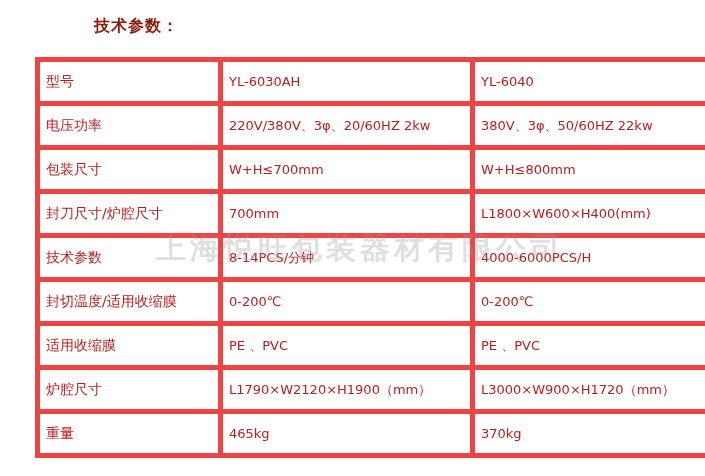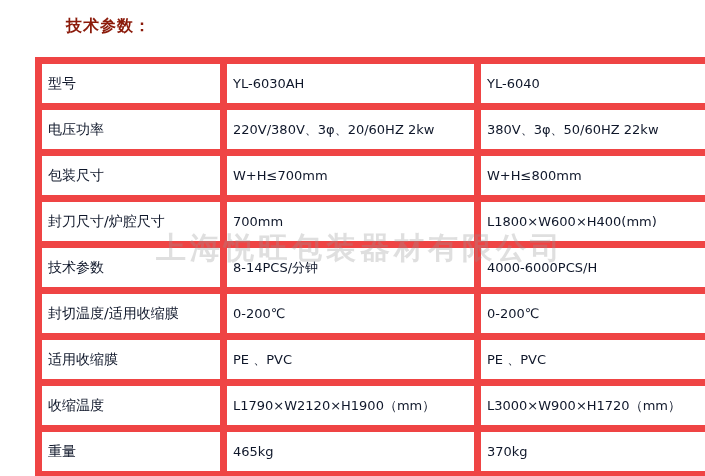--- a/index.html
+++ b/index.html
@@ -49,26 +49,26 @@
     position: absolute;
     left: 35px;
     top: 57px;
     width: 636px;
     border-collapse: collapse;
     table-layout: fixed;
     background: transparent;
     z-index: 2;
   }
   table#spec-table td {
-    border: 7px solid #ef4444;
+    border: 5px solid #ef4444;
     height: 39px;
     padding: 0 6px;
     vertical-align: middle;
     font-size: 13px;
-    color: #0f172a;
+    color: #b91c1c;
     font-family: "DejaVu Sans", sans-serif;
     overflow: hidden;
     white-space: nowrap;
   }
   table#spec-table td.label {
     width: 166px;
     font-size: 14px;
   }
   table#spec-table td.colA {
     width: 235px;
@@ -78,21 +78,21 @@
   }
   .small {
     font-size: 11px;
   }
 </style>
 </head>
 <body>
 
 <div id="page">
 
-  <div id="title" style="color: rgb(139, 26, 10);">技术参数：</div>
+  <div id="title" style="color: rgb(139, 26, 10); margin-left: 28px;">技术参数：</div>
 
   <div id="watermark">上海悦旺包装器材有限公司</div>
 
   <table id="spec-table">
     <tbody>
       <tr>
         <td class="label">型号</td>
         <td class="colA">YL-6030AH</td>
         <td class="colB">YL-6040</td>
       </tr>
@@ -120,21 +120,21 @@
         <td class="label">封切温度/适用收缩膜</td>
         <td class="colA">0-200℃</td>
         <td class="colB">0-200℃</td>
       </tr>
       <tr>
         <td class="label">适用收缩膜</td>
         <td class="colA">PE 、PVC</td>
         <td class="colB">PE 、PVC</td>
       </tr>
       <tr>
-        <td class="label">收缩温度</td>
+        <td class="label">炉腔尺寸</td>
         <td class="colA small">L1790×W2120×H1900（mm）</td>
         <td class="colB small">L3000×W900×H1720（mm）</td>
       </tr>
       <tr>
         <td class="label">重量</td>
         <td class="colA">465kg</td>
         <td class="colB">370kg</td>
       </tr>
     </tbody>
   </table>

